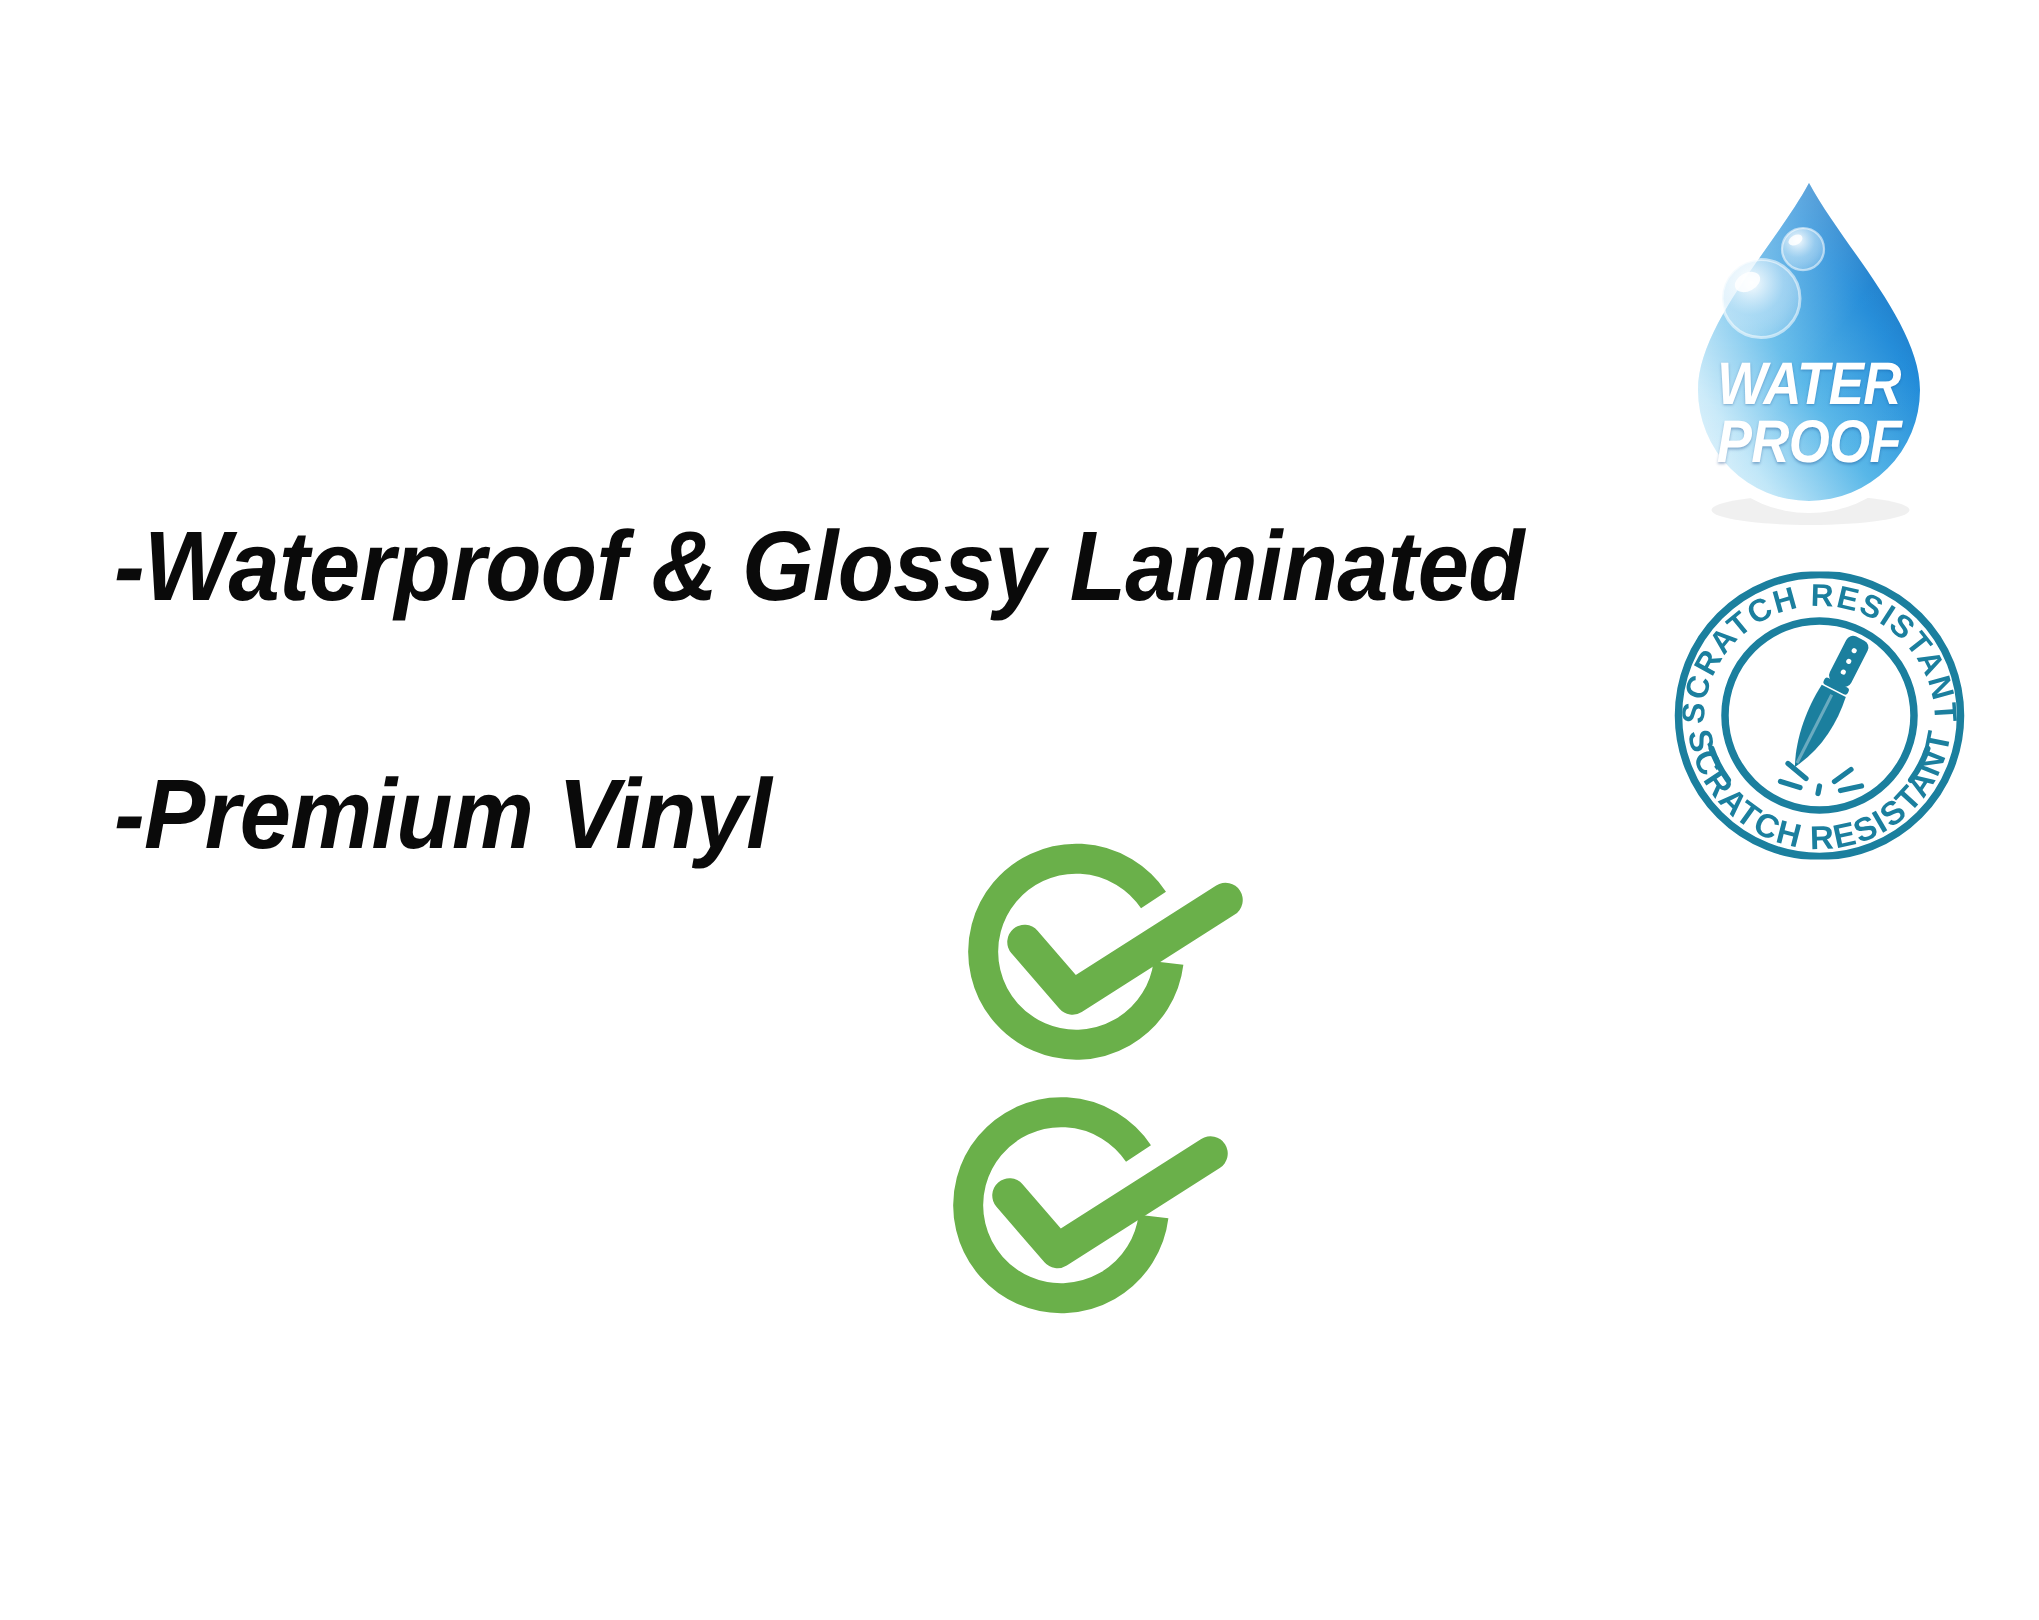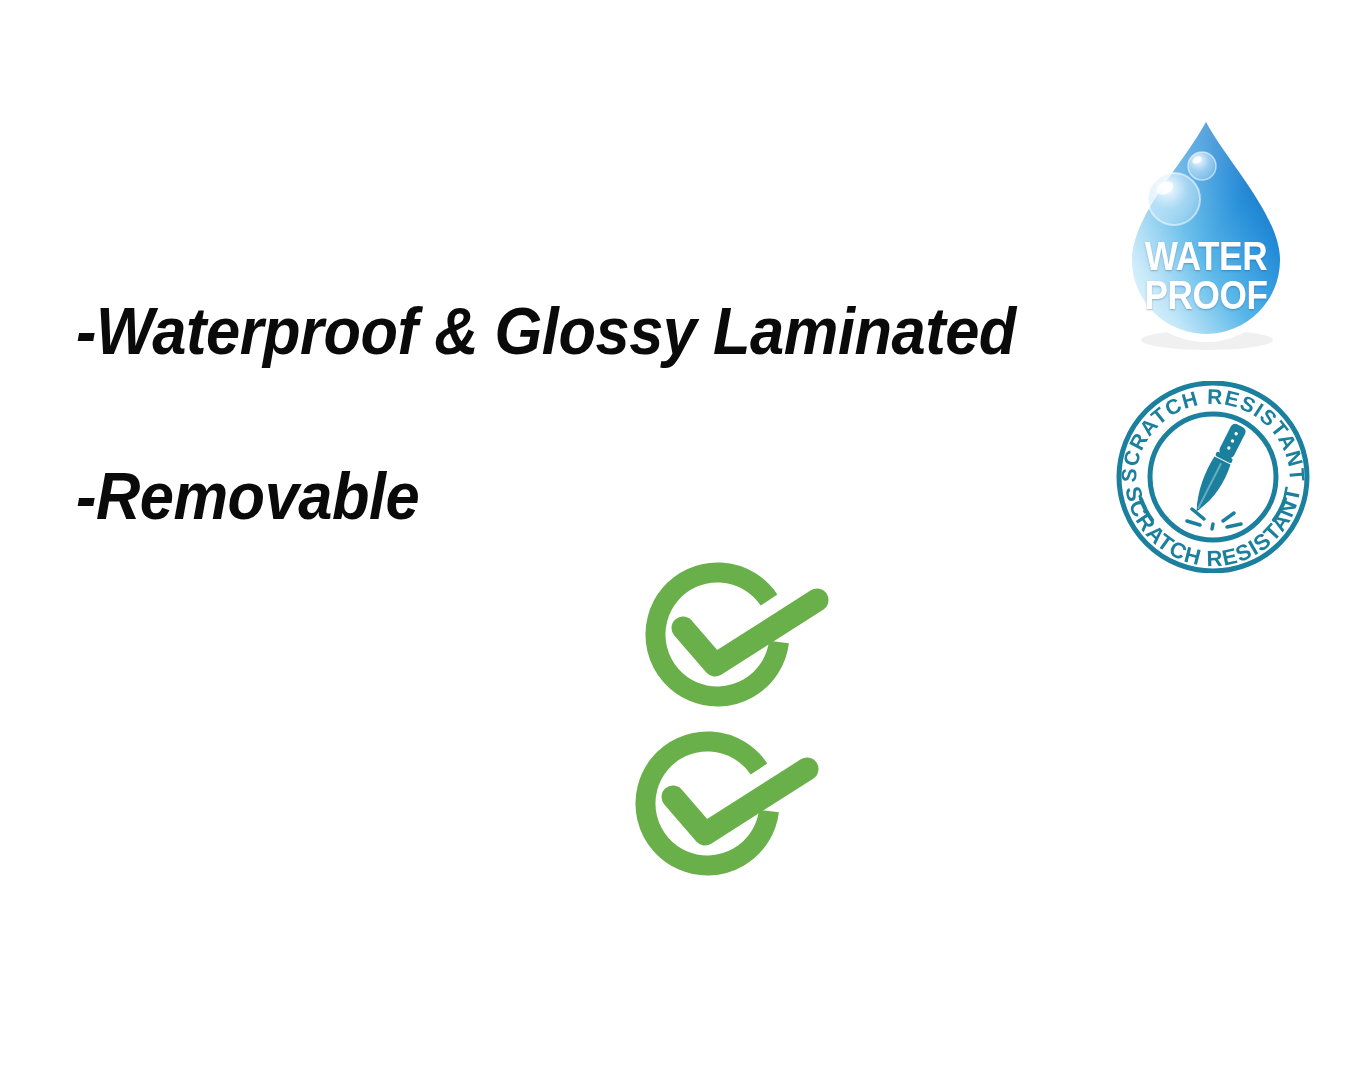--- a/index.html
+++ b/index.html
@@ -20,21 +20,21 @@
   
   .feature-list {
     position: absolute;
     left: 76px;
     top: 248px;
     width: 1010px;
   }
   .feature-line {
     height: 165px;
     display: flex;
-    align-items: center;
+    align-items: flex-end;
     white-space: nowrap;
   }
   .feature-text {
     font-family: "Liberation Sans", sans-serif;
     font-weight: bold;
     font-style: italic;
     font-size: 66px;
     line-height: 72px;
     letter-spacing: -0.5px;
     color: #0a0a0a;
@@ -55,20 +55,21 @@
     left: 1104px;
     top: 108px;
     width: 204px;
     height: 248px;
   }
   .droplet-label {
     position: absolute;
     left: 0; top: 0;
     width: 204px; height: 248px;
     pointer-events: none;
+    font-style: italic;
   }
   .droplet-word {
     position: absolute;
     width: 100%;
     text-align: center;
     color: #ffffff;
     font-family: "Liberation Sans", sans-serif;
     font-weight: bold;
     font-size: 40px;
     line-height: 40px;
@@ -91,21 +92,21 @@
 </head>
 <body>
 
 <div id="canvas">
 
   <div class="feature-list">
     <div class="feature-line">
       <span class="feature-text">-Waterproof &amp; Glossy Laminated</span>
     </div>
     <div class="feature-line">
-      <span class="feature-text">-Removable</span>
+      <span class="feature-text">-Premium Vinyl</span>
     </div>
   </div>
 
   <svg class="check-mark check-1" viewBox="0 0 196 152">
 
     <path d="M 142 34
              A 62 62 0 1 0 152 76" fill="none" stroke="#6ab04a" stroke-width="20" stroke-linecap="butt" transform="translate(-14,10)"></path>
 
     <path d="M 44 66 L 76 103 L 178 38" fill="none" stroke="#6ab04a" stroke-width="23" stroke-linecap="round" stroke-linejoin="round" transform="translate(-2,6)"></path>
   </svg>

